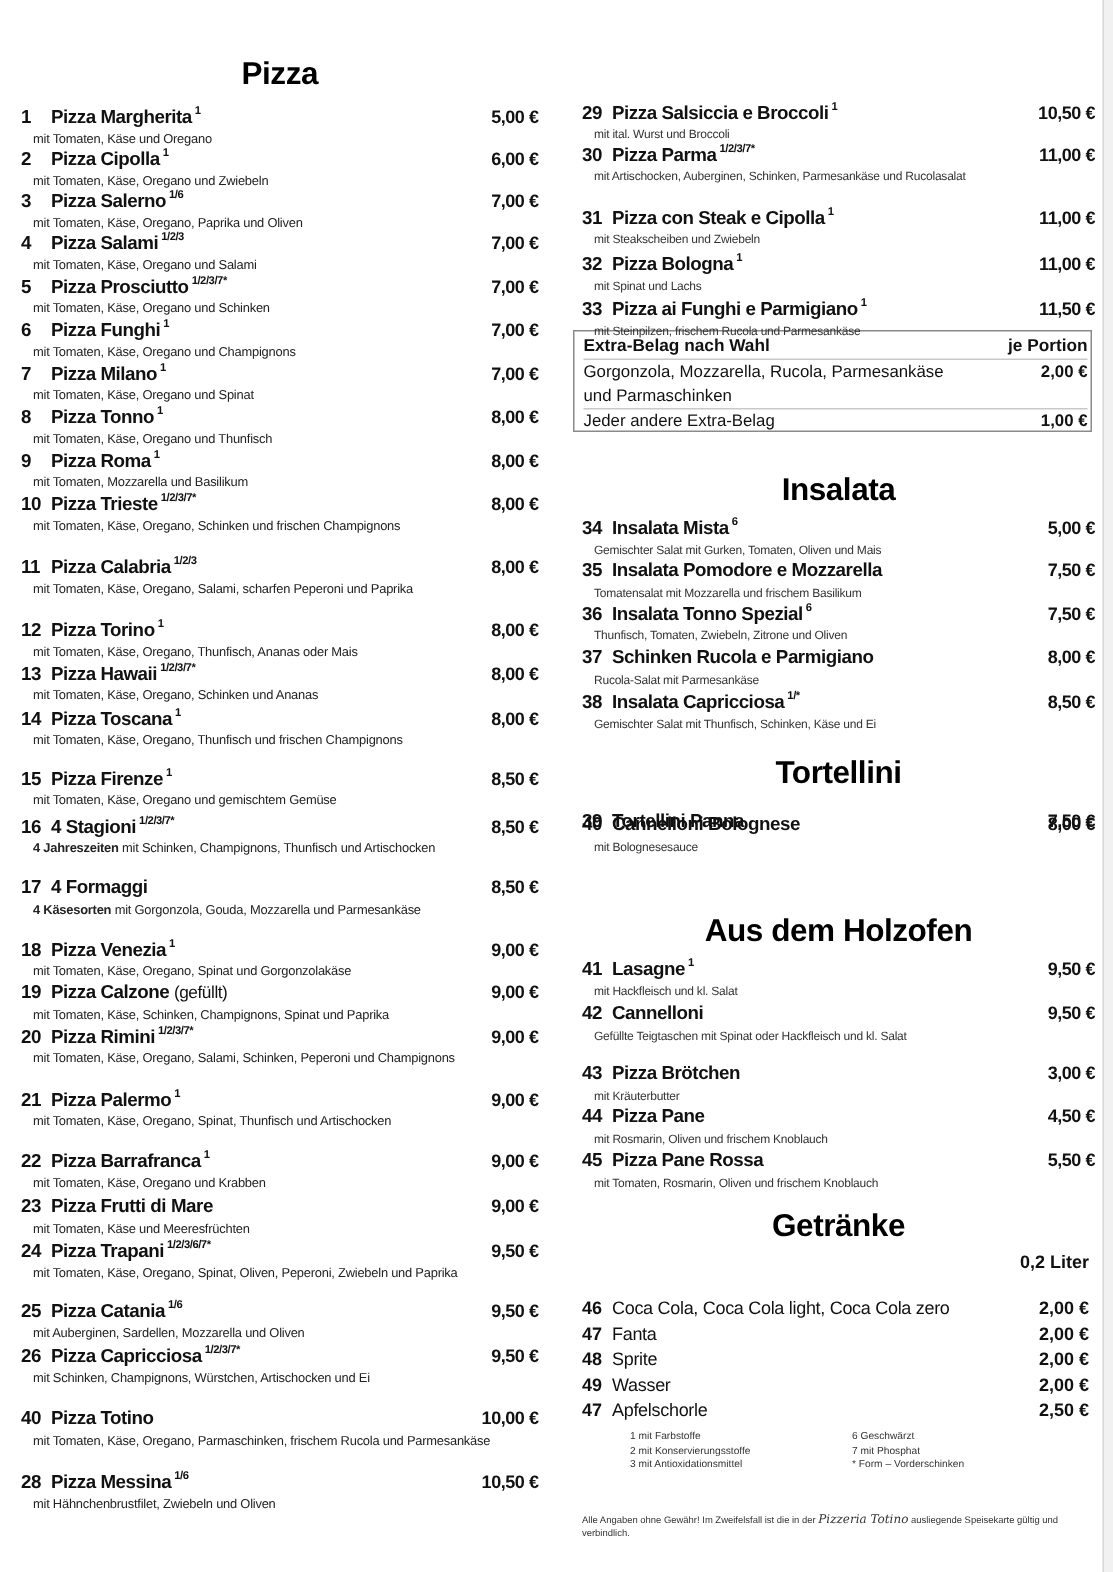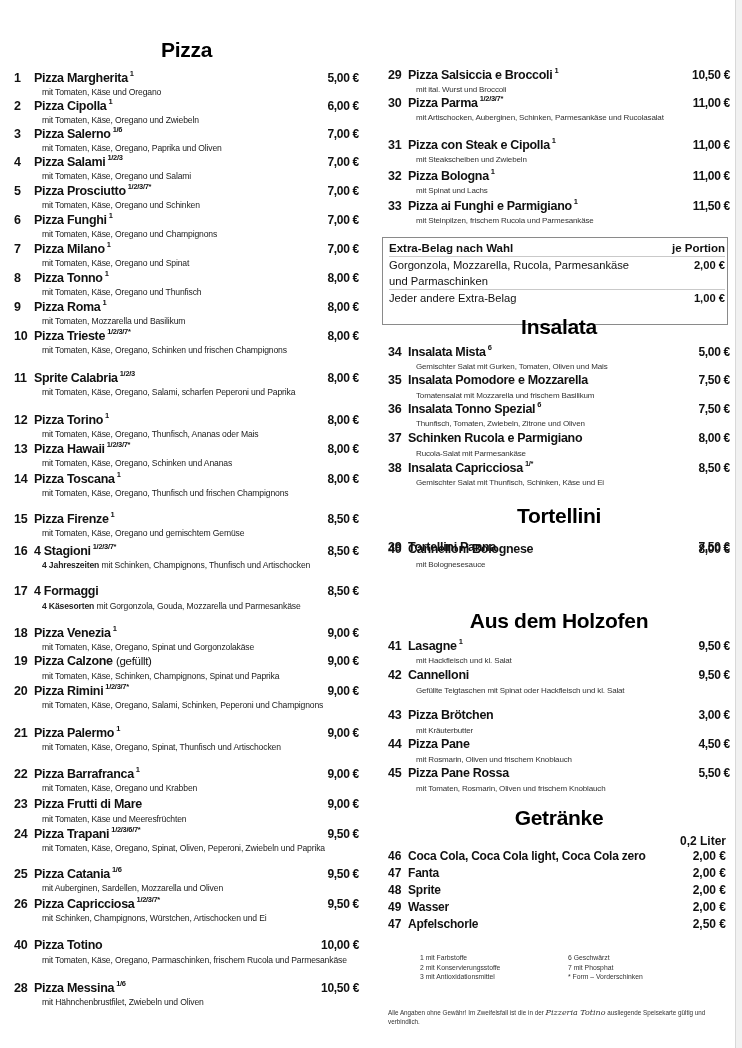--- a/index.html
+++ b/index.html
@@ -21,39 +21,39 @@
   }
 
   .item { position: absolute; left: 0; width: 100%; }
   .item .row { display: flex; align-items: baseline; height: 17px; }
   .item .num { width: 20px; font-weight: bold; font-size: 12.5px; letter-spacing: -0.3px; }
   .item .name { font-weight: bold; font-size: 12.5px; letter-spacing: -0.3px; flex: 1; white-space: nowrap; }
   .item .name sup { font-size: 7.5px; font-weight: bold; margin-left: 2px; position: relative; top: -1px; }
   .item .name .plain { font-weight: normal; font-size: 11.5px; }
   .item .price { font-weight: bold; font-size: 12px; text-align: right; white-space: nowrap; letter-spacing: -0.3px; }
   .item .desc {
-    margin-left: 28px; font-size: 8.6px; line-height: 11px; color: #222;
+    margin-left: 8px; font-size: 8.6px; line-height: 11px; color: #222;
     letter-spacing: -0.15px;
   }
   .item .desc b { font-weight: bold; }
   .right .item .desc { font-size: 8px; color: #333; }
 
   .extra-box {
-    position: absolute; left: -6px; top: 237px; width: 346px; height: 88px;
+    position: absolute; left: -6px; top: 220px; width: 346px; height: 68px;
     border: 1px solid #8a8a8a; box-sizing: border-box; padding: 2px 0 0 6px;
   }
   .extra-box .r { display: flex; justify-content: space-between; font-size: 11.2px; line-height: 16px; padding-right: 2px; }
   .extra-box .hdr { font-weight: bold; font-size: 11.5px; }
   .extra-box .price { font-weight: bold; }
   .extra-box .sep { border-top: 1px solid #c9c9c9; margin-right: 2px; }
 
   .drinks-unit { position: absolute; right: 4px; top: 834px; font-weight: bold; font-size: 12px; }
   .drink { position: absolute; left: 0; width: 100%; display: flex; height: 17px; align-items: baseline; }
   .drink .num { width: 20px; font-weight: bold; font-size: 12px; }
-  .drink .name { flex: 1; font-weight: bold; font-size: 12px; letter-spacing: -0.2px; }
+  .drink .name { flex: 1; font-weight: normal; font-size: 12px; letter-spacing: -0.2px; margin-top: 16px; }
   .drink .price { font-weight: bold; font-size: 12px; padding-right: 4px; }
 
   .legend {
     position: absolute; left: 32px; top: 953px; width: 300px;
     display: grid; grid-template-columns: 148px 150px; font-size: 6.8px; line-height: 9.5px; color: #333;
   }
   .disclaimer {
     position: absolute; left: 0; top: 1008px; width: 340px;
     font-size: 6.3px; line-height: 9px; color: #333;
   }
@@ -142,21 +142,21 @@
       <div class="row">
         <span class="num">10</span>
         <span class="name"><span>Pizza Trieste</span><sup>1/2/3/7*</sup></span>
         <span class="price">8,00 €</span>
       </div>
       <div class="desc"><span>mit Tomaten, Käse, Oregano, Schinken und frischen Champignons</span></div>
     </div>
     <div class="item" style="top: 370px;">
       <div class="row">
         <span class="num">11</span>
-        <span class="name"><span>Sprite Calabria</span><sup>1/2/3</sup></span>
+        <span class="name"><span>Pizza Calabria</span><sup>1/2/3</sup></span>
         <span class="price">8,00 €</span>
       </div>
       <div class="desc"><span>mit Tomaten, Käse, Oregano, Salami, scharfen Peperoni und Paprika</span></div>
     </div>
     <div class="item" style="top: 412px;">
       <div class="row">
         <span class="num">12</span>
         <span class="name"><span>Pizza Torino</span><sup>1</sup></span>
         <span class="price">8,00 €</span>
       </div>

